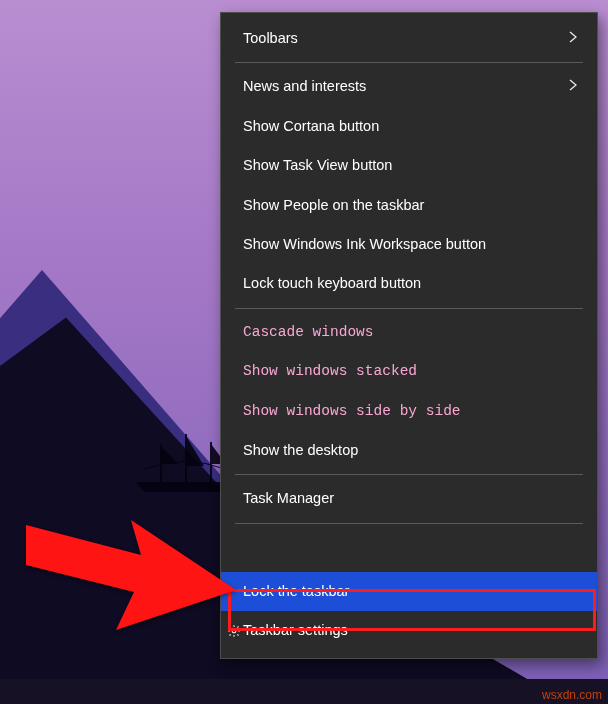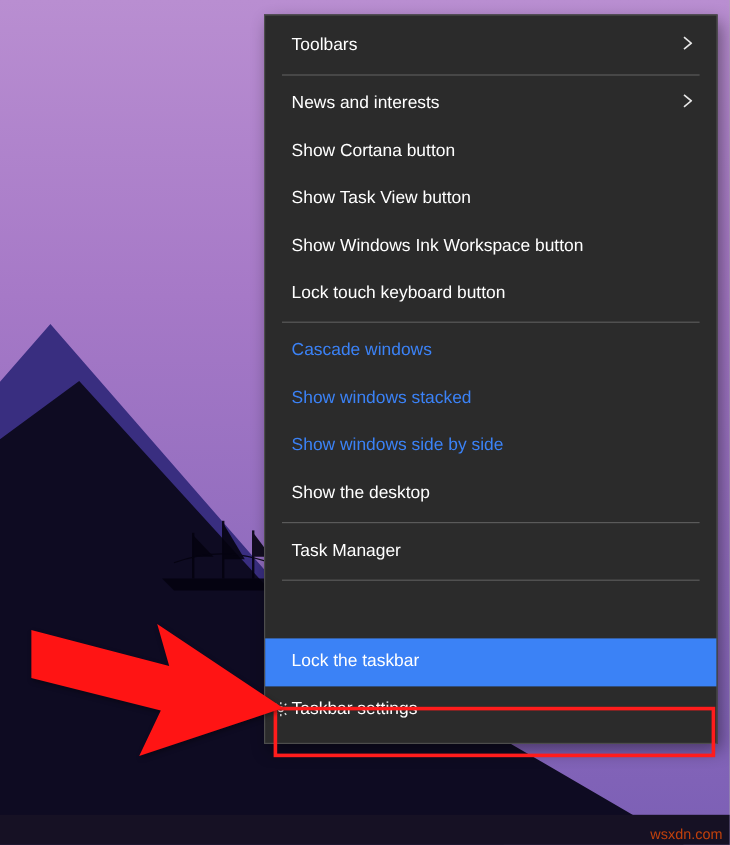--- a/index.html
+++ b/index.html
@@ -36,22 +36,22 @@
     }
     .menu-item {
       display: flex; align-items: center; justify-content: space-between;
       padding: 11px 20px 11px 22px; font-size: 14.5px; line-height: 1.2;
       cursor: default; position: relative;
     }
     .menu-item .icon-slot {
       position: absolute; left: 6px; top: 50%; transform: translateY(-50%);
       width: 14px; height: 14px; display: flex; align-items: center; justify-content: center;
     }
-    .menu-item.disabled { color: #3b82f6; }
-    .menu-item.hover { background: #3b82f6; margin-top: 48px; }
+    .menu-item.disabled { color: #f9a8d4; font-family: Liberation Mono, monospace; }
+    .menu-item.hover { background: #1d4ed8; margin-top: 48px; }
     .chev { color: #e6e6e6; }
     .sep { height: 1px; background: #5a5a5a; margin: 4px 14px; }
     .highlight-box {
       position: absolute; pointer-events: none;
       border: 3px solid #ff1c1c;
       left: 228px; top: 589px; width: 368px; height: 42px;
       box-sizing: border-box;
     }
     .arrow {
       position: absolute; left: 26px; top: 490px; width: 210px; height: 140px;
@@ -108,20 +108,23 @@
   </div>
 
   <div class="menu-item">
     <span>Show Cortana button</span>
   </div>
 
   <div class="menu-item">
     <span>Show Task View button</span>
   </div>
 
+  <div class="menu-item">
+    <span>Show People on the taskbar</span>
+  </div>
 
   <div class="menu-item">
     <span>Show Windows Ink Workspace button</span>
   </div>
 
   <div class="menu-item">
     <span>Lock touch keyboard button</span>
   </div>
 
   <div class="sep"></div>

